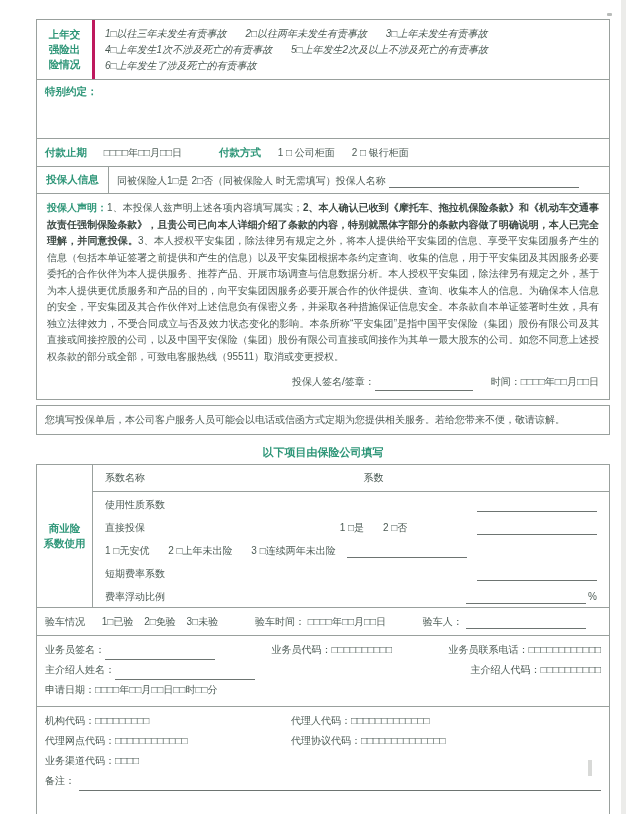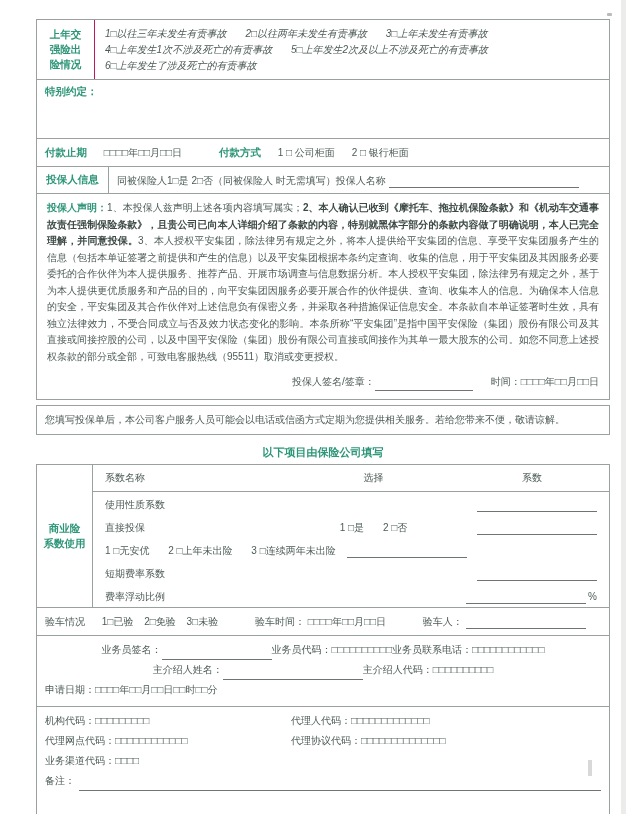--- a/index.html
+++ b/index.html
@@ -12,21 +12,21 @@
     -webkit-font-smoothing:antialiased;
   }
   .page { position:relative; width:626px; height:814px; background:#ffffff; overflow:hidden; }
   .content { padding:20px 16px 0 36px; }
 
   .box { border:1px solid #99a09d; margin-top:-1px; background:#fff; font-size:10px; }
 
   
   .flexbox { display:flex; }
   .side-cell {
-    width:58px; border-right:1px solid #be185d;
+    width:58px; border-right:3px solid #be185d;
     display:flex; flex-direction:column; justify-content:center; align-items:center;
     color:#2e9678; font-weight:bold; font-size:10.5px; line-height:15px;
     padding:4px 2px; text-align:center;
   }
   .opt-cell { flex:1; padding:6px 10px 5px; }
   .opt-line { line-height:16px; white-space:nowrap;font-style:italic; }
   .opt { margin-right:16px; }
 
   
   .special { height:60px; padding:5px 8px; }
@@ -71,21 +71,21 @@
   .coeff-row { display:grid; grid-template-columns:175px 1fr 130px; padding:5px 12px 3px; align-items:end; line-height:15px; }
   .coeff-row .mid { white-space:nowrap; }
   .coeff-row .mid.center { text-align:center; }
   .cline { border-bottom:1px solid #6d7471; height:12px; width:120px; justify-self:end; }
   .cline-wrap { justify-self:end; display:flex; align-items:flex-end; }
   .pct { margin-left:2px; }
 
   
   .line { display:flex; align-items:flex-end; line-height:20px; white-space:nowrap; }
   .pad-box { padding:4px 8px 6px; }
-  .sb-between { justify-content:center;font-family:Liberation Serif, serif; }
+  .sb-between { justify-content:space-between;font-family:Liberation Serif, serif; }
   .fw240 { display:inline-block; min-width:246px; }
   .remark-line { display:flex; align-items:flex-end; line-height:20px; }
   .remark-fill { flex:1; border-bottom:1px solid #6d7471; height:12px; margin-left:4px; }
   .full-uline { border-bottom:1px solid #6d7471; height:14px; margin-top:10px; }
 
   
   .scan-edge { position:absolute; top:0; right:0; width:5px; height:814px; background:#ececea; }
   .scan-mark-top { position:absolute; top:13px; right:14px; width:5px; height:3px; background:#b9bcba; border-radius:1px; }
   .scan-mark-bottom { position:absolute; bottom:38px; right:34px; width:4px; height:16px; background:#d8d9d7; }
 </style>
@@ -152,21 +152,20 @@
     <div class="section-heading">以下项目由保险公司填写</div>
 
     <div class="box flexbox">
       <div class="side-cell3">
         <div>商业险</div>
         <div>系数使用</div>
       </div>
       <div class="coeff-main">
         <div class="coeff-header">
           <span>系数名称</span>
-          <span class="h-mid">选择</span>
           <span class="h-right">系数</span>
         </div>
         <div class="coeff-row">
           <span>使用性质系数</span>
           <span class="mid"></span>
           <span class="cline"></span>
         </div>
         <div class="coeff-row">
           <span>直接投保</span>
           <span class="mid center">

